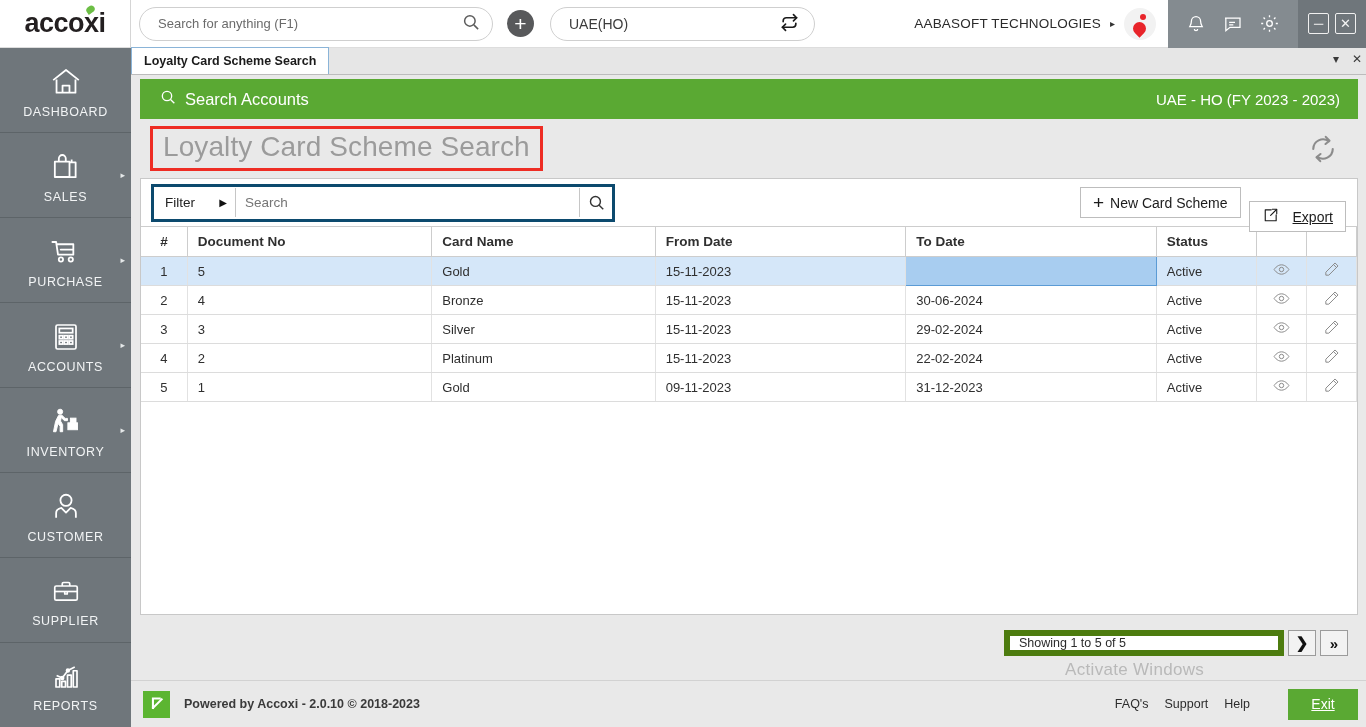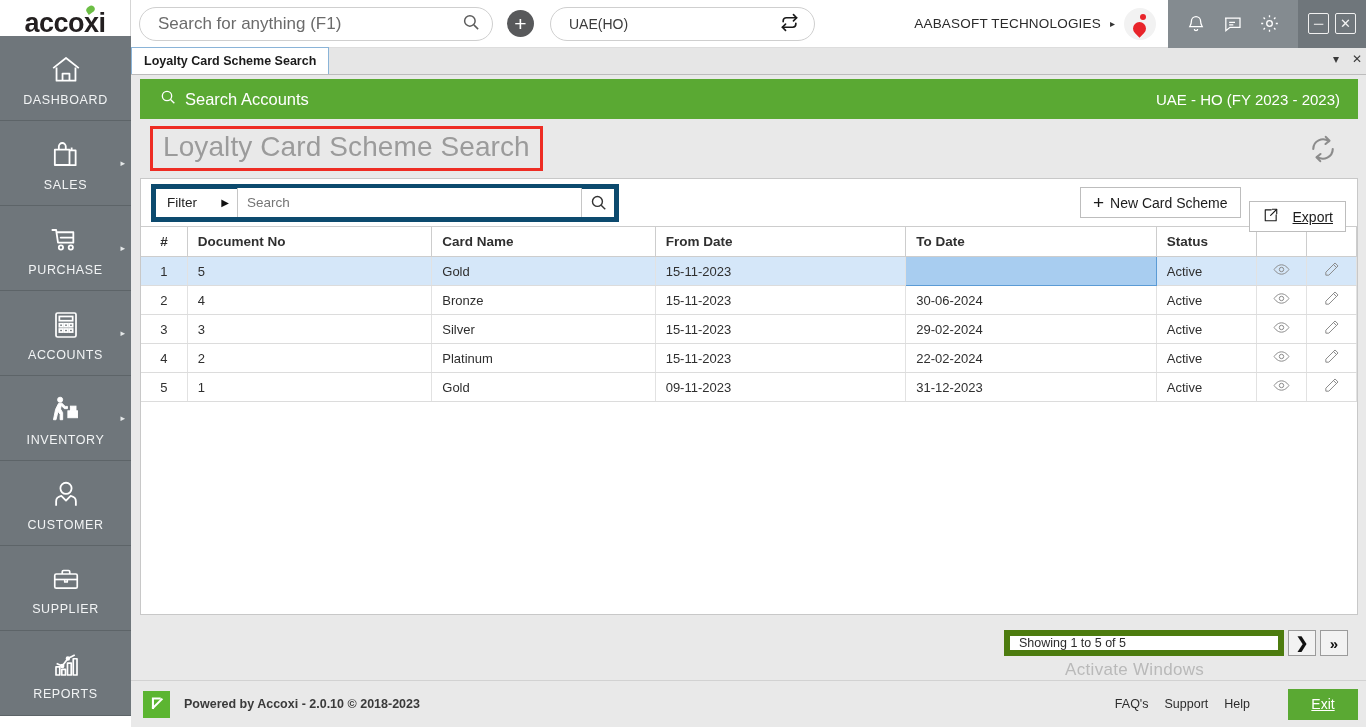--- a/index.html
+++ b/index.html
@@ -39,21 +39,21 @@
   .search-global {
     margin-left: 8px;
     width: 354px; height: 34px;
     border: 1px solid #cfcfcf; border-radius: 17px;
     display: flex; align-items: center;
     padding: 0 12px 0 18px;
     background: #fff;
   }
   .search-global input {
     flex: 1; border: none; outline: none;
-    font-size: 17px; color: #4b4b4b;
+    font-size: 13px; color: #4b4b4b;
     font-family: "Liberation Sans", sans-serif;
     background: transparent;
   }
   .search-global input::placeholder { color: #6b6b6b; }
   .plus-btn {
     margin-left: 14px;
     width: 27px; height: 27px; border-radius: 50%;
     background: #58595b; color: #fff;
     display: flex; align-items: center; justify-content: center;
     font-size: 21px; line-height: 1; font-weight: 300;
@@ -102,21 +102,21 @@
   }
   .win-btn {
     width: 21px; height: 21px;
     border: 1.5px solid #f0f0f0; border-radius: 2px;
     display: flex; align-items: center; justify-content: center;
     color: #f5f5f5; font-size: 13px; cursor: pointer;
   }
 
   
   .sidebar {
-    position: absolute; left: 0; top: 36px;
+    position: absolute; left: 0; top: 48px;
     width: 131px; height: 679px;
     background: #6f767b;
   }
   .side-item {
     height: 85px; width: 131px;
     border-bottom: 1px solid #5d6468;
     display: flex; flex-direction: column;
     align-items: center; justify-content: center;
     color: #ffffff; cursor: pointer; position: relative;
     padding-top: 4px;
@@ -196,21 +196,21 @@
     position: relative;
   }
   .toolbar {
     height: 47px;
     display: flex; align-items: center; justify-content: space-between;
     padding: 0 11px 0 10px;
     background: #ffffff;
   }
   .filter-search {
     display: flex; align-items: center;
-    height: 38px; border: 5px solid #0c4a6e;
+    height: 38px; border: 3px solid #0c4a6e;
   }
   .filter-btn {
     width: 82px; height: 29px;
     display: flex; align-items: center; justify-content: space-between;
     padding: 0 8px 0 11px;
     font-size: 13.5px; color: #222;
     border-right: 1px solid #c6c6c6; cursor: pointer;
   }
   .filter-btn .tri { font-size: 10px; color: #111; }
   .search-input {

